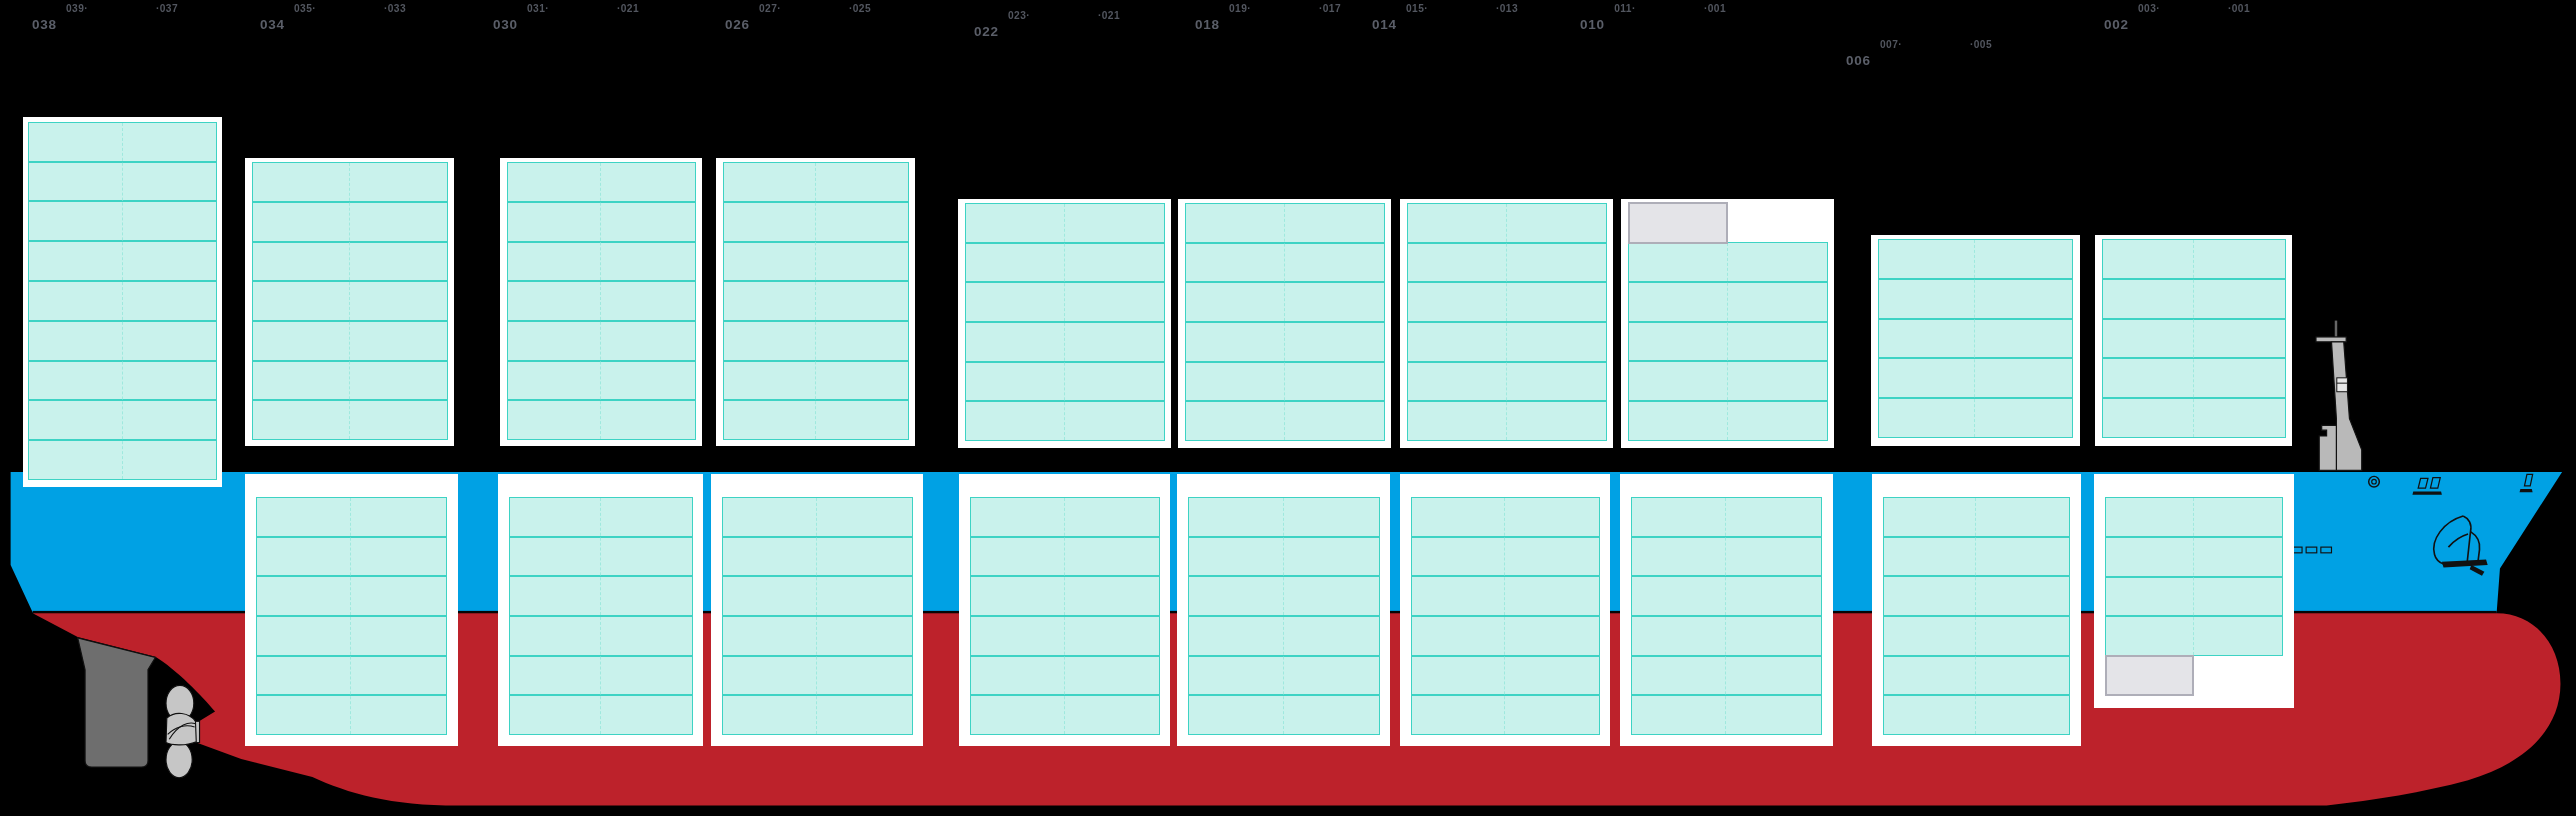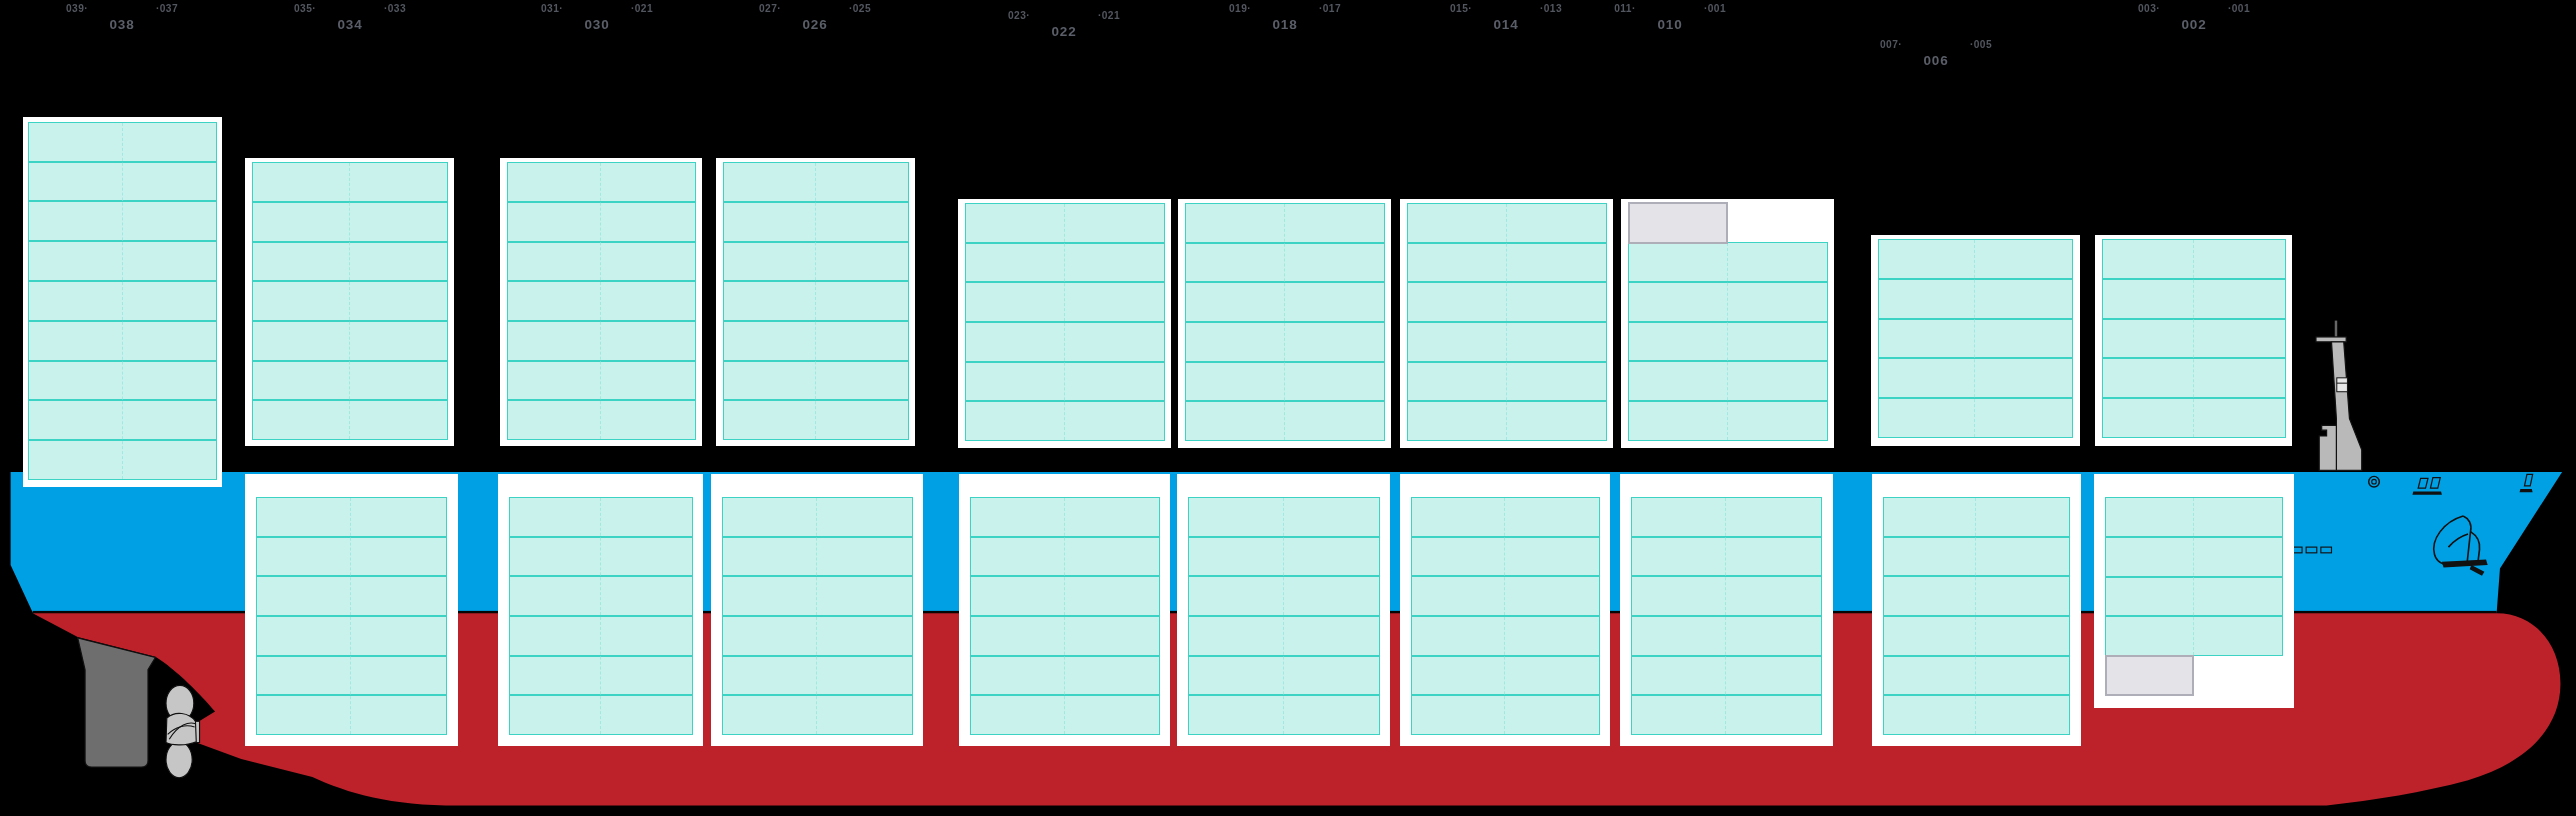--- a/index.html
+++ b/index.html
@@ -22,21 +22,21 @@
   body{width:2576px;height:817px;overflow:hidden;font-family:"Liberation Sans",sans-serif;}
   #stage{position:relative;width:2576px;height:614px;background:var(--bg);}
   #hull-svg{position:absolute;left:0;top:0;z-index:1;}
   #bays{position:absolute;left:0;top:0;width:100%;height:100%;z-index:2;}
 
   .bay-labels{position:absolute;top:0;height:38px;z-index:3;pointer-events:none;}
   .bay-label-odd{position:absolute;top:3.3px;width:90px;text-align:center;
     font-size:10.2px;font-weight:600;letter-spacing:0.4px;color:var(--label-odd);}
   .bay-label-odd.left{left:0;}
   .bay-label-odd.right{right:0;}
-  .bay-label-even{position:absolute;top:17px;left:0;width:100%;text-align:center;
+  .bay-label-even{position:absolute;top:17px;left:0;width:100%;text-align:left;
     font-size:13.5px;font-weight:600;letter-spacing:0.8px;color:var(--label-even);}
 
   .bay-frame{position:absolute;background:var(--frame-white);}
   .slot-grid{position:absolute;display:flex;flex-direction:column;
     border:1.6px solid var(--slot-border);box-sizing:border-box;background:var(--slot-fill);}
   .slot-row{flex:1;background:var(--slot-fill);box-sizing:border-box;}
   .slot-row + .slot-row{border-top:2px solid var(--slot-border);}
   .slot-divider{position:absolute;top:0;bottom:0;left:50%;width:0;margin-left:-0.8px;
     border-left:1.6px dashed var(--slot-divider);pointer-events:none;}
   .occupied-slot{position:absolute;background:var(--occ-fill);
@@ -151,21 +151,21 @@
         <div class="slot-grid" style="left: 10.6px; top: 23px; width: 191px; height: 238px;">
           <div class="slot-row"></div>
           <div class="slot-row"></div>
           <div class="slot-row"></div>
           <div class="slot-row"></div>
           <div class="slot-row"></div>
           <div class="slot-row"></div>
           <div class="slot-divider"></div>
         </div>
       </div>
-      <div class="bay-labels" style="left: 507px; width: 180px;">
+      <div class="bay-labels" style="left: 493px; width: 180px;">
         <span class="bay-label-odd left">031·</span>
         <span class="bay-label-even">030</span>
         <span class="bay-label-odd right">·021</span>
       </div>
       <div class="bay-frame" style="left: 500px; top: 158px; width: 202px; height: 288px;">
         <div class="slot-grid" style="left: 6.5px; top: 4.1px; width: 189px; height: 278px;">
           <div class="slot-row"></div>
           <div class="slot-row"></div>
           <div class="slot-row"></div>
           <div class="slot-row"></div>
@@ -261,21 +261,21 @@
         <div class="slot-grid" style="left: 10.6px; top: 23px; width: 192px; height: 238px;">
           <div class="slot-row"></div>
           <div class="slot-row"></div>
           <div class="slot-row"></div>
           <div class="slot-row"></div>
           <div class="slot-row"></div>
           <div class="slot-row"></div>
           <div class="slot-divider"></div>
         </div>
       </div>
-      <div class="bay-labels" style="left: 1416px; width: 180px;">
+      <div class="bay-labels" style="left: 1372px; width: 180px;">
         <span class="bay-label-odd left">015·</span>
         <span class="bay-label-even">014</span>
         <span class="bay-label-odd right">·013</span>
       </div>
       <div class="bay-frame" style="left: 1400px; top: 199px; width: 213px; height: 249px;">
         <div class="slot-grid" style="left: 6.5px; top: 4.1px; width: 200px; height: 238px;">
           <div class="slot-row"></div>
           <div class="slot-row"></div>
           <div class="slot-row"></div>
           <div class="slot-row"></div>

